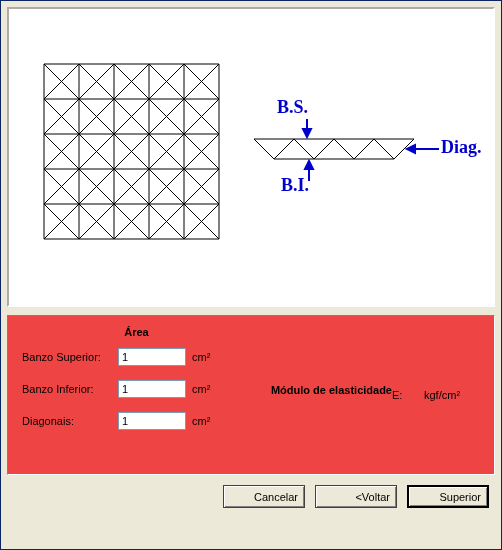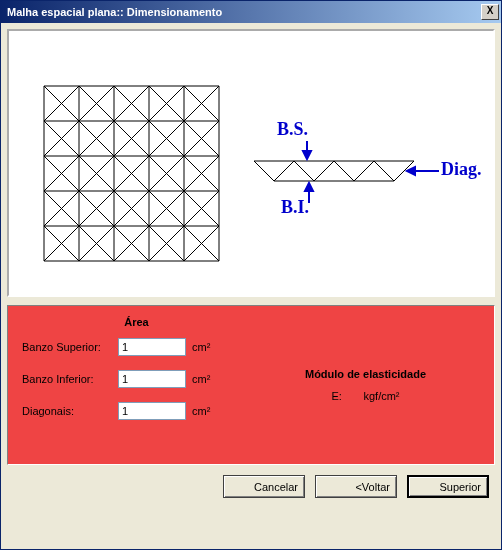--- a/index.html
+++ b/index.html
@@ -50,21 +50,21 @@
     flex-direction: column;
     padding: 6px;
     box-sizing: border-box;
   }
   .panel {
     background: #fff;
     border: 2px inset #fff;
     box-sizing: border-box;
   }
   .diagram-panel {
-    height: 268px;
+    height: 300px;
     position: relative;
   }
   .form-panel {
     margin-top: 8px;
     height: 160px;
     background: #ef4444;
     border: 1px solid #fff;
     border-top-color: #808080;
     border-left-color: #808080;
     padding: 10px 14px;
@@ -99,21 +99,21 @@
     padding: 0 3px;
     box-sizing: border-box;
     background: #fff;
   }
   .field-row .unit {
     margin-left: 6px;
   }
   .mod-col {
     width: 50%;
     display: flex;
-    flex-direction: column;
+    flex-direction: row;
     align-items: center;
     justify-content: center;
   }
   .mod-col .heading {
     font-weight: bold;
     margin-bottom: 10px;
   }
   .buttons {
     margin-top: 10px;
     display: flex;
@@ -144,24 +144,20 @@
     color: #0000CC;
     white-space: nowrap;
   }
   svg { display: block; }
 </style>
 </head>
 <body>
 
 <div class="window">
 
-  <div class="titlebar">
-    <span class="title-text">Malha espacial plana:: Dimensionamento</span>
-    <div class="close-btn">X</div>
-  </div>
 
   <div class="client">
 
     <div class="panel diagram-panel">
 
       <svg width="486" height="296" style="position:absolute;left:0;top:0">
 
         <g stroke="#000" stroke-width="1" fill="none">
 
           <line x1="35" y1="55" x2="35" y2="230"></line>

